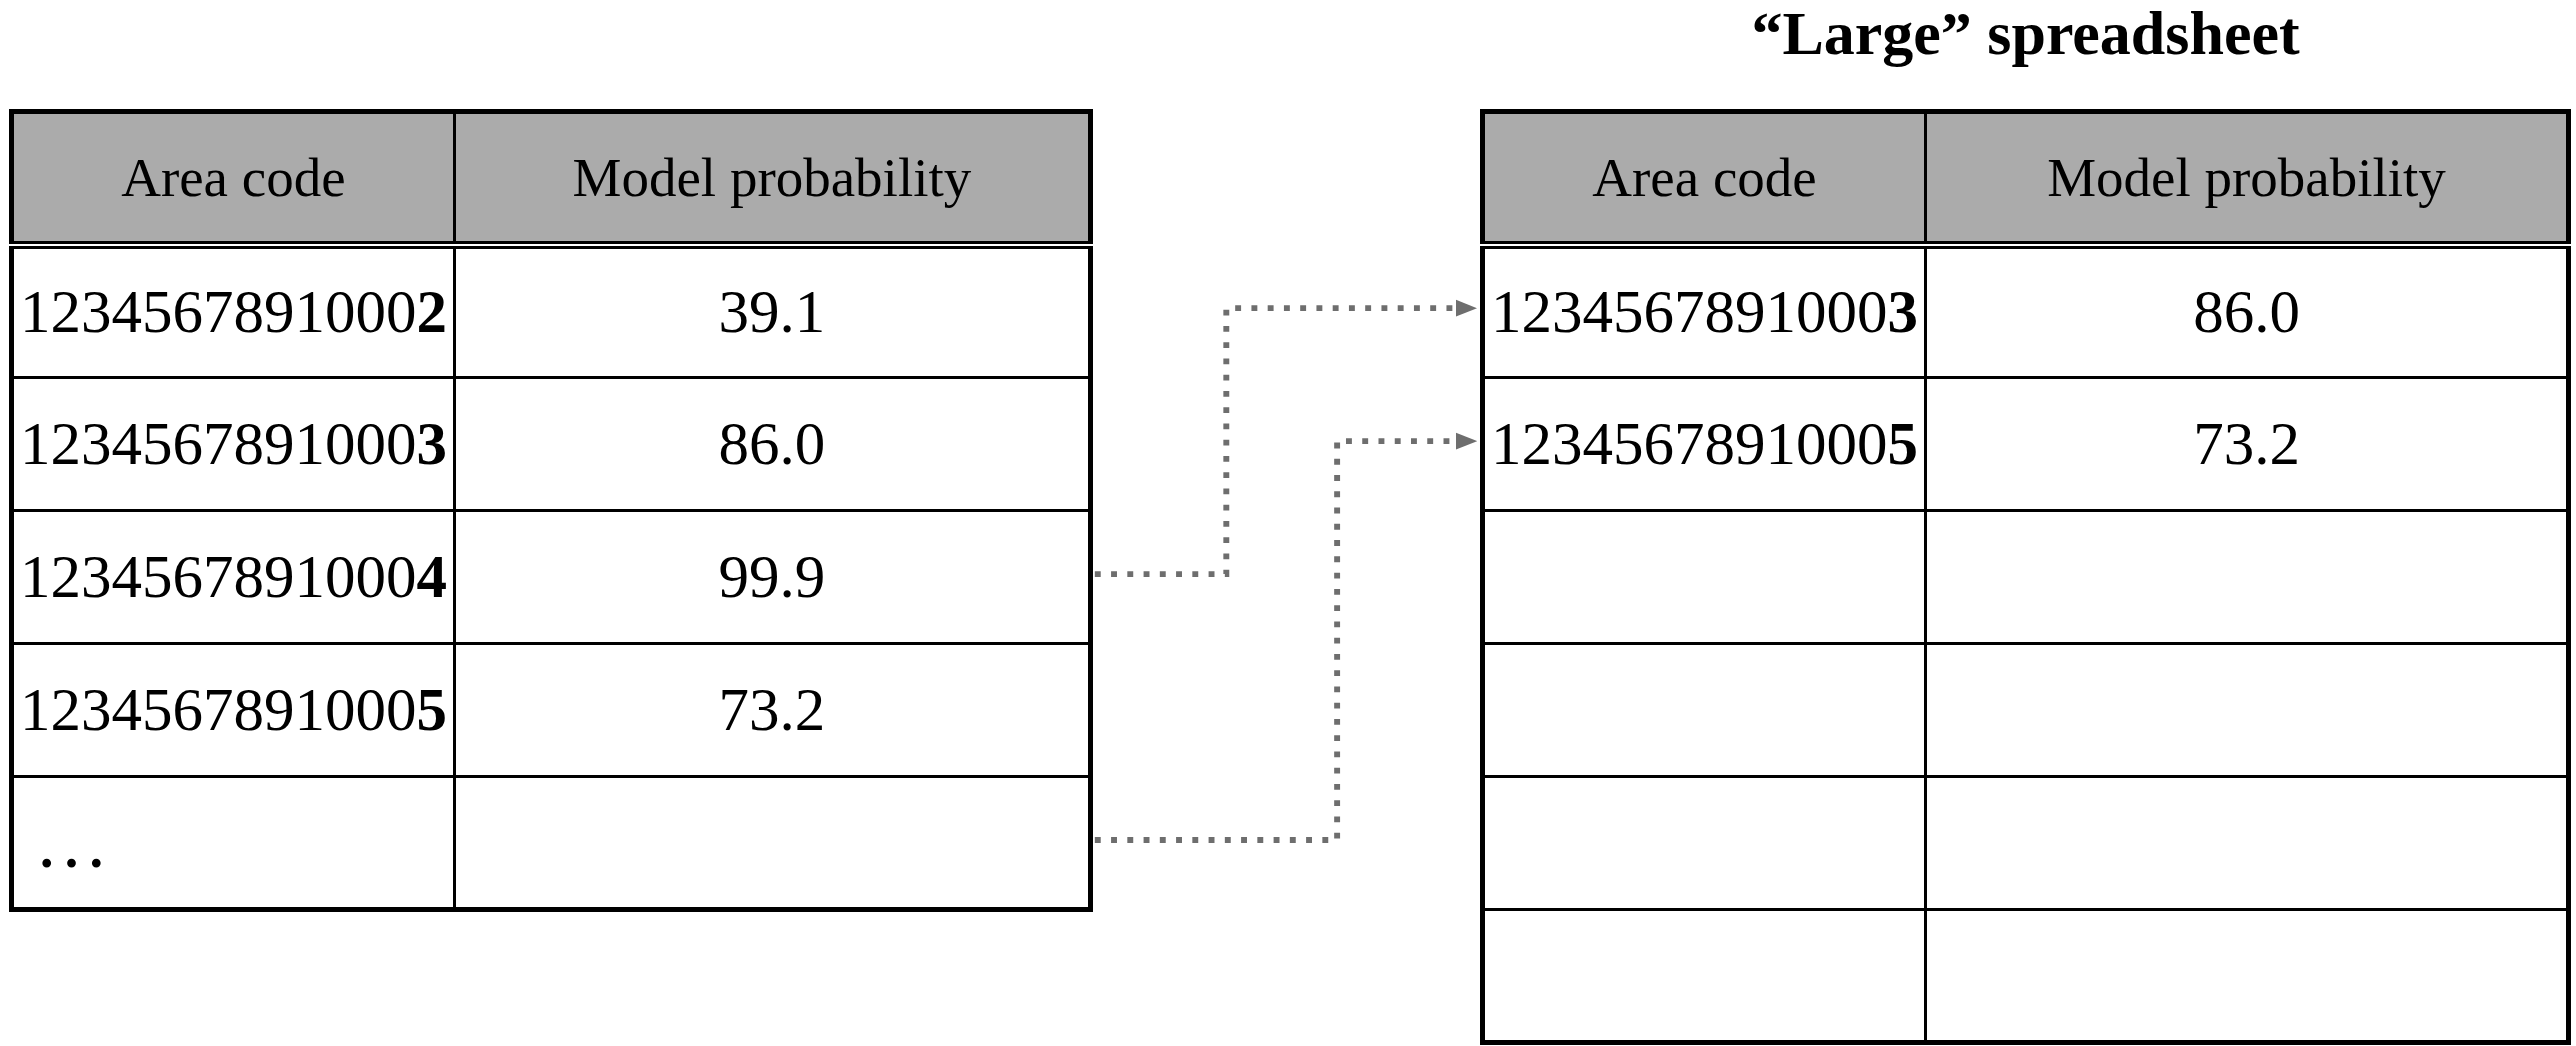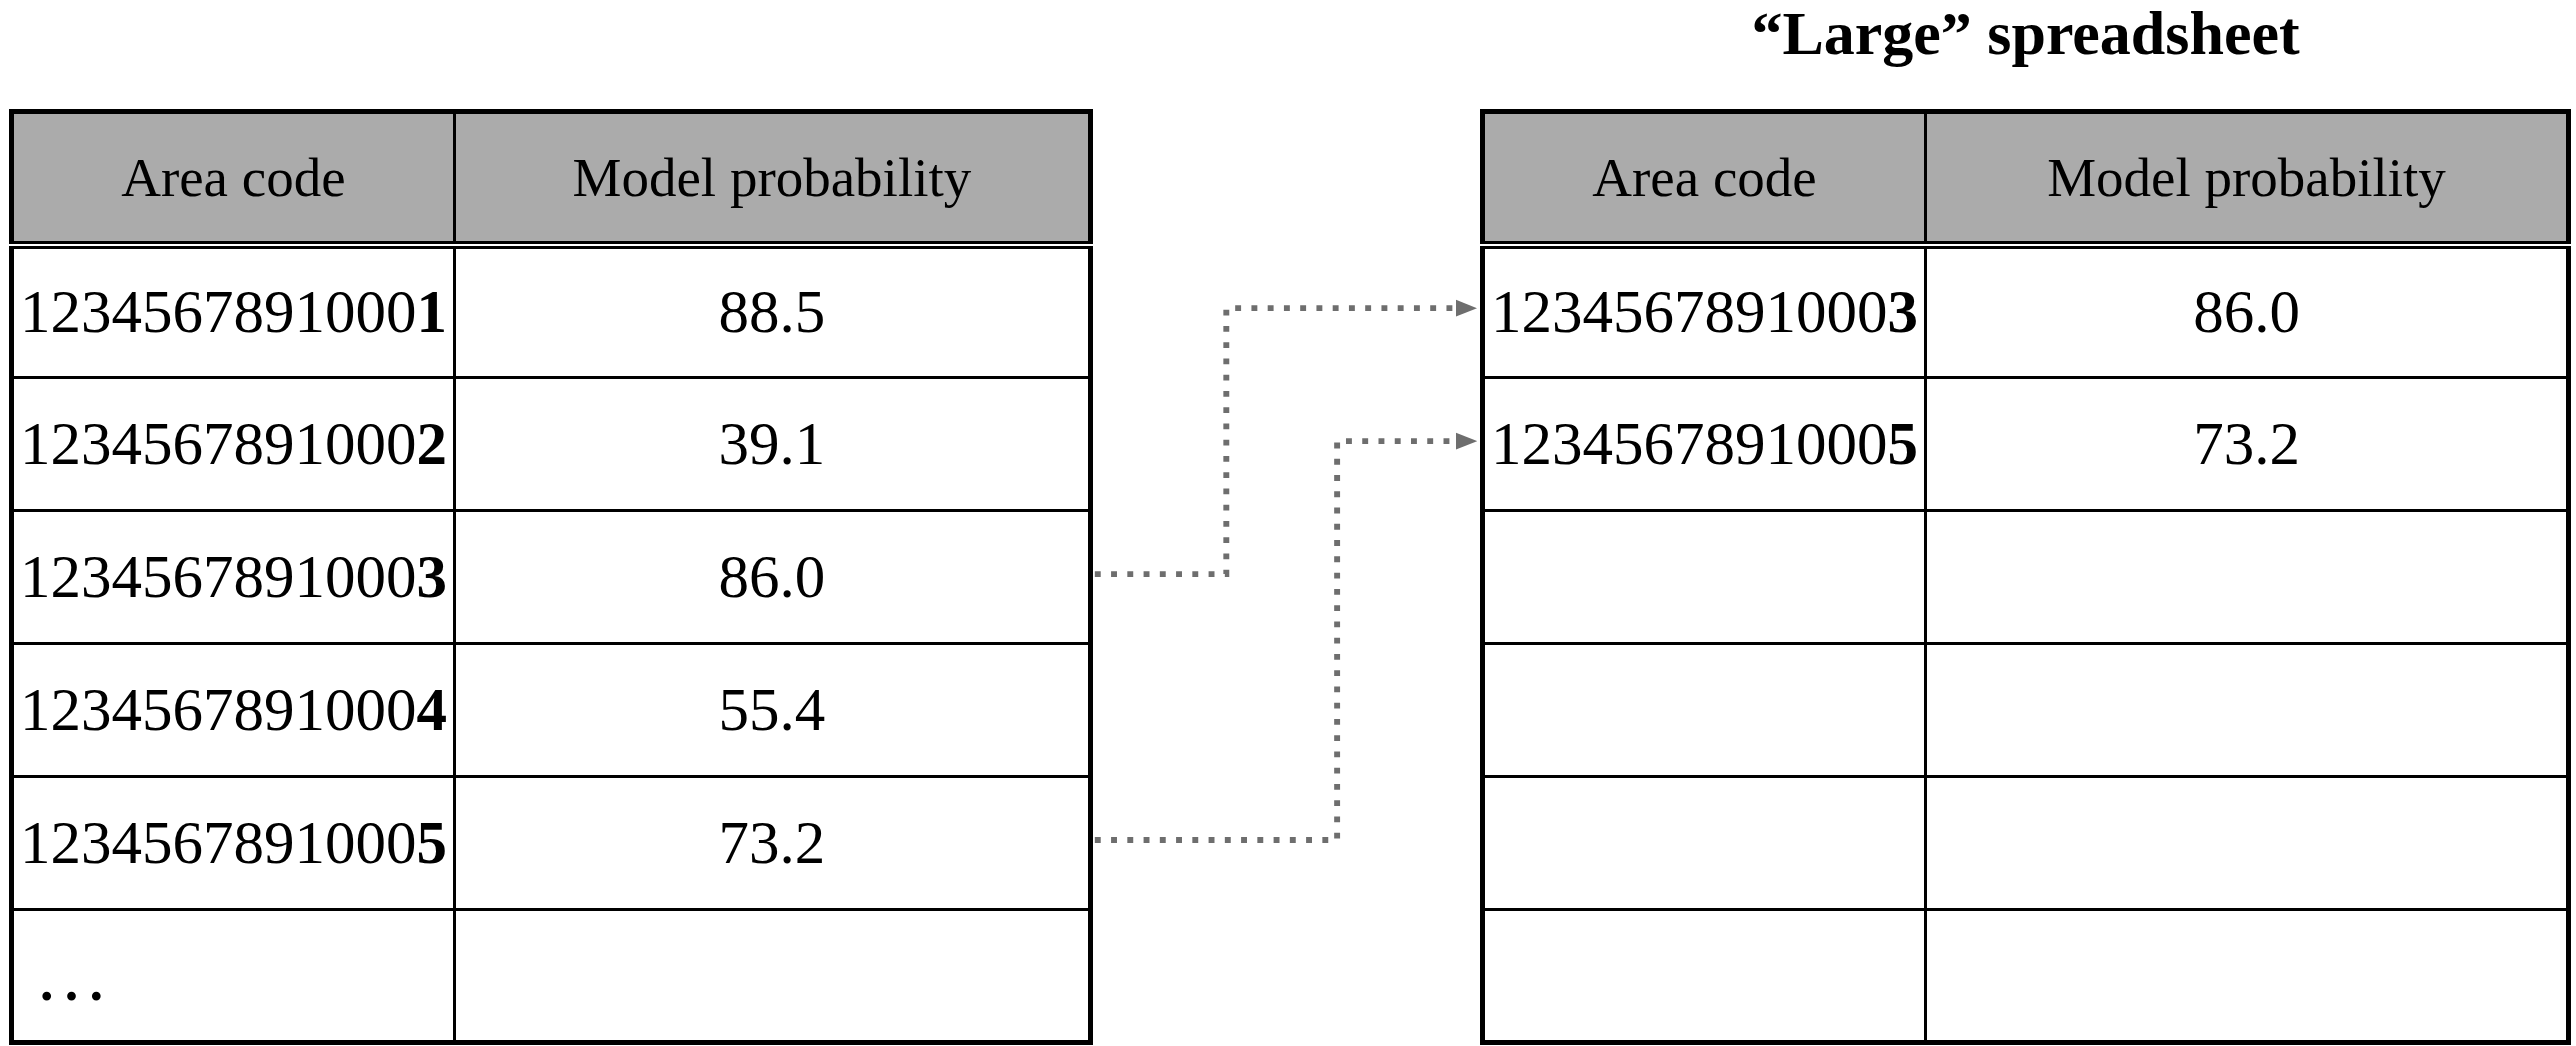--- a/index.html
+++ b/index.html
@@ -96,34 +96,30 @@
         <col class="col-prob">
       </colgroup>
     <thead>
       <tr>
         <th>Area code</th>
         <th>Model probability</th>
       </tr>
     </thead>
     <tbody>
       <tr>
-        <td class="code"><span>1234567891000</span><b>1</b></td>
-        <td class="prob">88.5</td>
-      </tr>
-      <tr>
         <td class="code"><span>1234567891000</span><b>2</b></td>
         <td class="prob">39.1</td>
       </tr>
       <tr>
         <td class="code"><span>1234567891000</span><b>3</b></td>
         <td class="prob">86.0</td>
       </tr>
       <tr>
         <td class="code"><span>1234567891000</span><b>4</b></td>
-        <td class="prob">55.4</td>
+        <td class="prob">99.9</td>
       </tr>
       <tr>
         <td class="code"><span>1234567891000</span><b>5</b></td>
         <td class="prob">73.2</td>
       </tr>
       <tr>
         <td class="code ellipsis-cell">…</td>
         <td class="prob"></td>
       </tr>
     </tbody>

